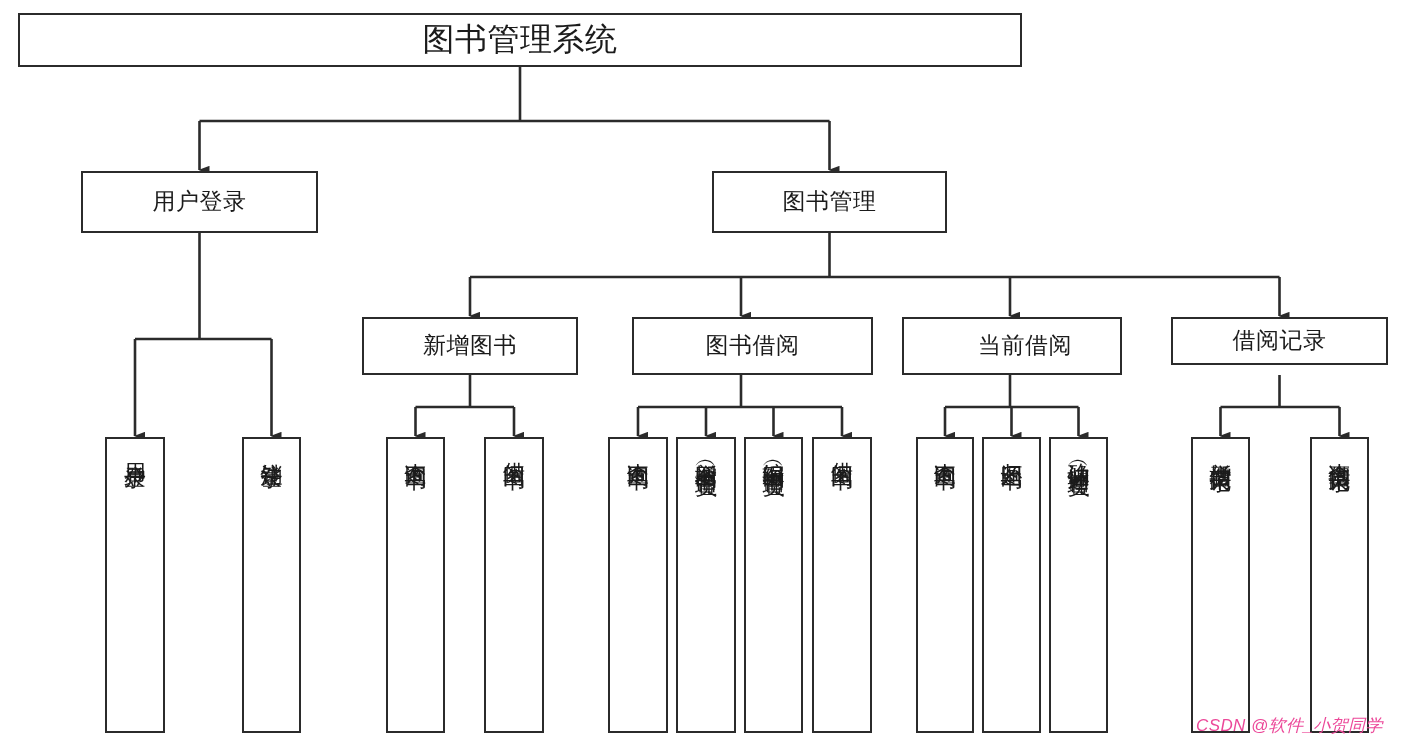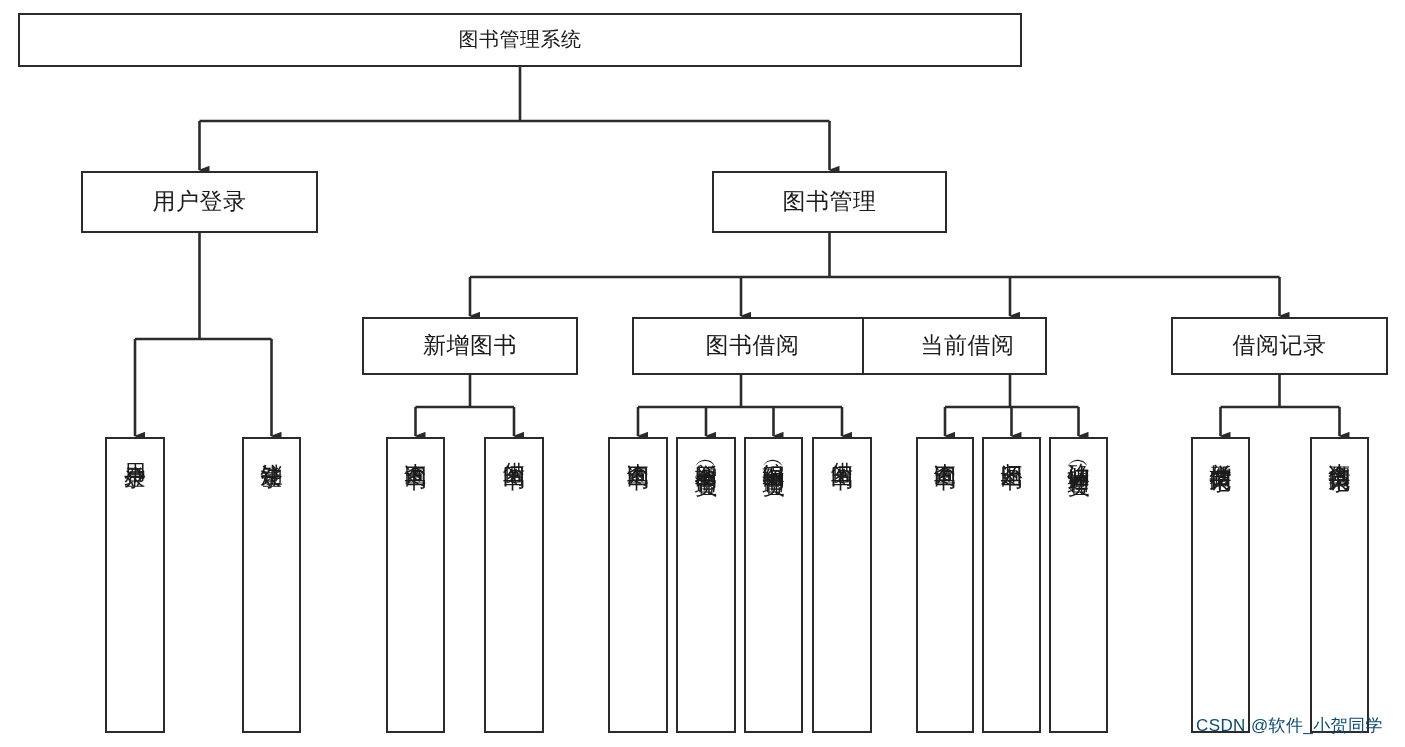--- a/index.html
+++ b/index.html
@@ -52,27 +52,28 @@
     align-items: flex-start;
     padding-top: 6px;
   }
   .node.vertical .node-label {
     font-size: 22px;
     writing-mode: vertical-rl;
     text-orientation: upright;
     letter-spacing: 2px;
     line-height: 1;
   }
-  .node.root .node-label { font-size: 20px; }
+  .node.root .node-label { font-size: 32px; }
   .watermark {
     position: absolute;
-    color: #0c4a6e;
+    color: #ec4899;
     font-size: 17px;
     white-space: nowrap;
     letter-spacing: 0.4px;
+    font-style: italic;
   }
 </style>
 </head>
 <body>
 
 <div id="diagram-root">
 
   <svg class="connectors" id="connector-layer" viewBox="0 0 1405 747" xmlns="http://www.w3.org/2000/svg">
     <defs>
       <marker id="arrowhead" markerWidth="9" markerHeight="11" refX="4.2" refY="10" orient="auto" markerUnits="userSpaceOnUse">
@@ -125,24 +126,24 @@
       </div>
       <div class="node horizontal" style="left: 712px; top: 171px; width: 235px; height: 62px;">
         <span class="node-label">图书管理</span>
       </div>
       <div class="node horizontal" style="left: 362px; top: 317px; width: 216px; height: 58px;">
         <span class="node-label">新增图书</span>
       </div>
       <div class="node horizontal" style="left: 632px; top: 317px; width: 241px; height: 58px;">
         <span class="node-label">图书借阅</span>
       </div>
-      <div class="node horizontal" style="left: 862px; top: 317px; width: 185px; height: 58px; padding-left: 26px;">
+      <div class="node horizontal" style="left: 902px; top: 317px; width: 220px; height: 58px; padding-left: 26px;">
         <span class="node-label">当前借阅</span>
       </div>
-      <div class="node horizontal" style="left: 1171px; top: 317px; width: 217px; height: 58px;">
+      <div class="node horizontal" style="left: 1171px; top: 317px; width: 217px; height: 48px;">
         <span class="node-label">借阅记录</span>
       </div>
       <div class="node vertical" style="left: 105px; top: 437px; width: 60px; height: 296px;">
         <span class="node-label">用户登录</span>
       </div>
       <div class="node vertical" style="left: 242px; top: 437px; width: 59px; height: 296px;">
         <span class="node-label">注销登录</span>
       </div>
       <div class="node vertical" style="left: 386px; top: 437px; width: 59px; height: 296px;">
         <span class="node-label">查询图书</span>

